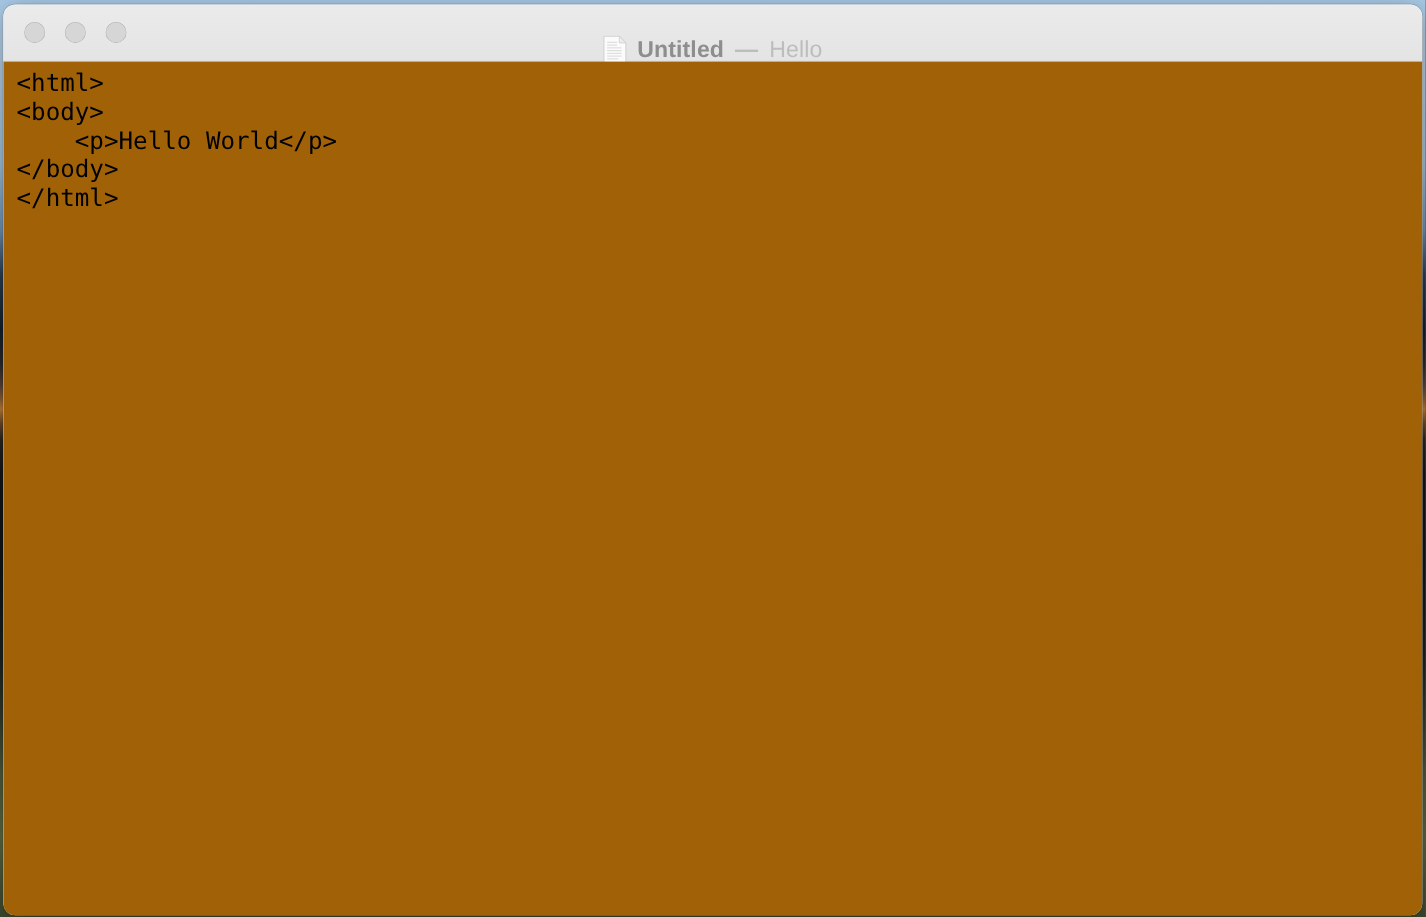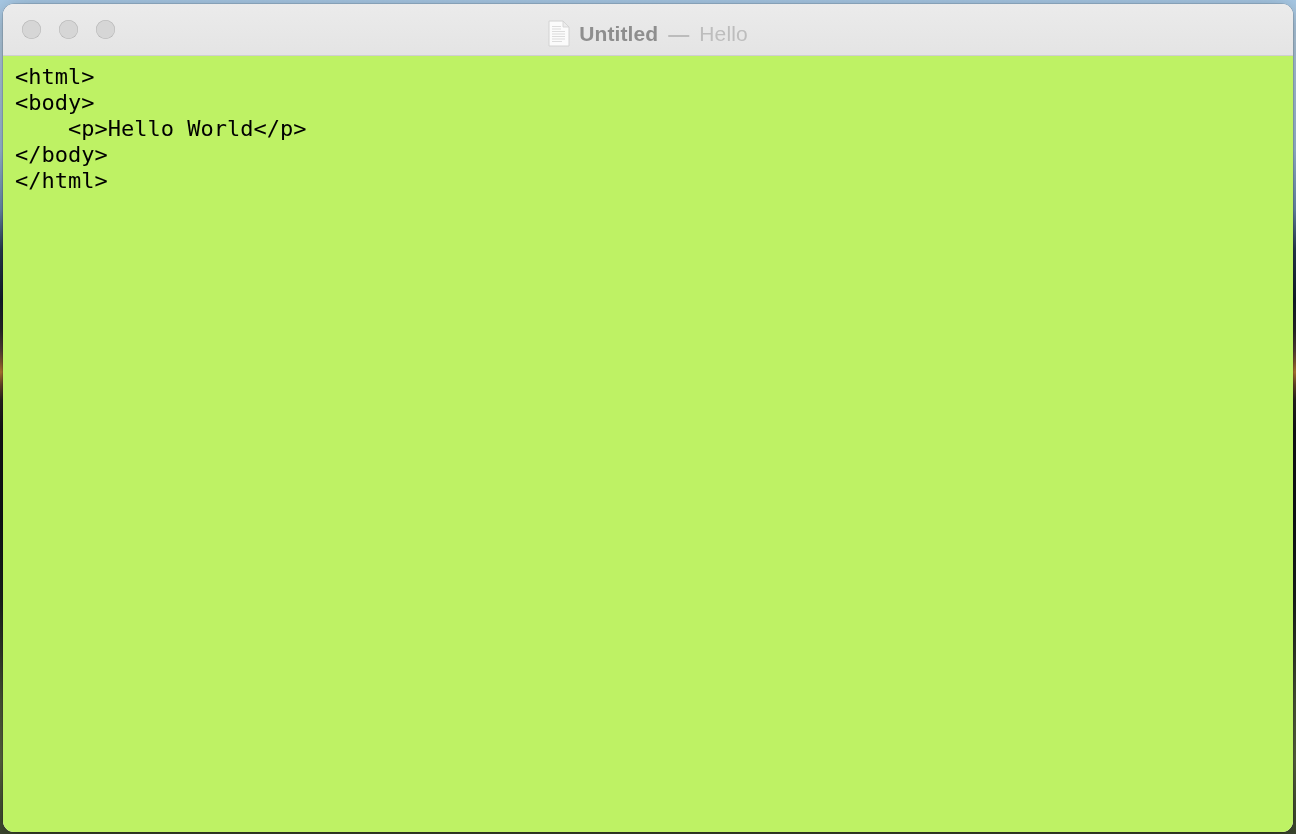--- a/index.html
+++ b/index.html
@@ -84,42 +84,42 @@
     height: 19px;
     border-radius: 50%;
     background: #d6d6d6;
     box-shadow: inset 0 0 0 0.5px #b4b4b4;
   }
 
   #title-area {
     position: absolute;
     left: 0;
     right: 0;
-    top: 4px;
+    top: 16px;
     height: 51px;
     display: flex;
     align-items: center;
     justify-content: center;
     gap: 9px;
     pointer-events: none;
   }
   #doc-icon { width: 22px; height: 27px; display: block; }
   .title-text {
     font-size: 21px;
     font-weight: bold;
     letter-spacing: 0.1px;
   }
   #title-name  { color: #8e8e8e; }
   #title-dash  { color: #bcbcbc; font-weight: bold; padding: 0 1px; }
   #title-state { color: #bdbdbd; font-weight: normal; }
 
   
   #editor {
     flex: 1 1 auto;
-    background: #bef264;
+    background: #a16207;
     padding: 0;
     overflow: hidden;
     position: relative;
   }
   #code {
     margin: 0;
     padding: 8px 0 0 12px;
     font-family: "DejaVu Sans Mono", "Liberation Mono", monospace;
     font-size: 22px;
     line-height: 26px;

